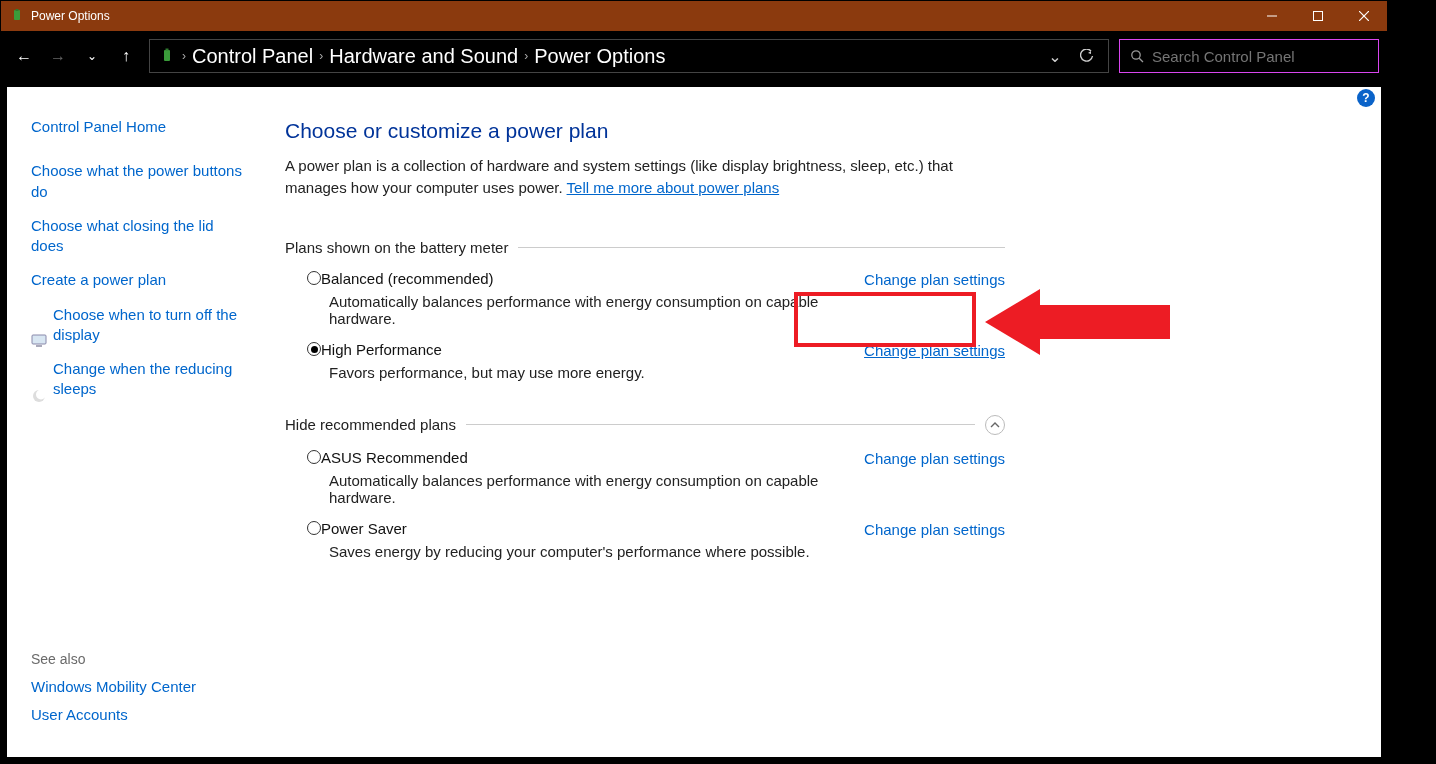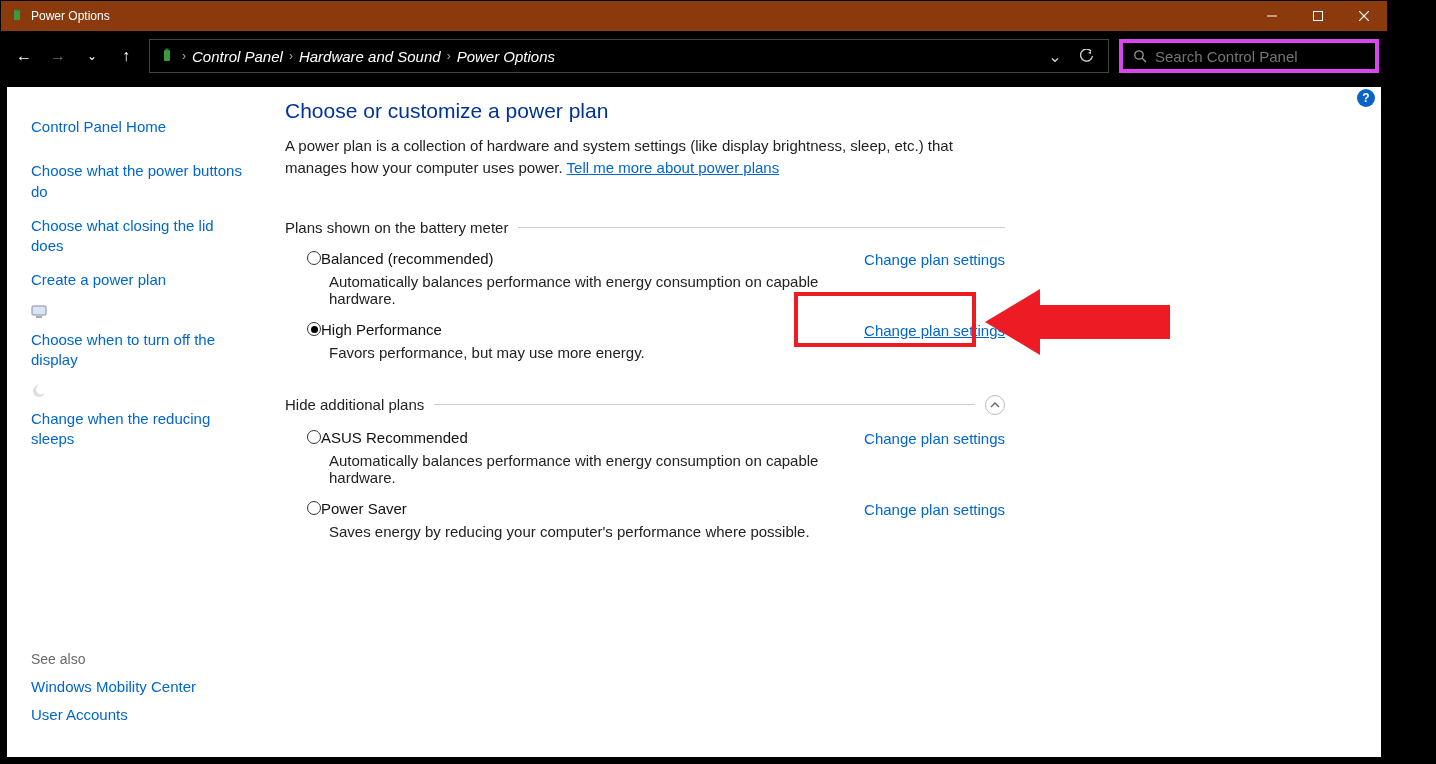--- a/index.html
+++ b/index.html
@@ -7,37 +7,37 @@
 .window { width: 1388px; height: 764px; display: flex; flex-direction: column; border: 1px solid #000; }
 .titlebar { height: 30px; background: #8B3A0E; display: flex; align-items: center; color: #fff; font-size: 12px; }
 .titlebar .app-icon { width: 16px; height: 16px; margin: 0 6px 0 8px; display:flex;align-items:center;justify-content:center;}
 .titlebar .title { flex: 0 0 auto; }
 .titlebar .spacer { flex: 1; }
 .titlebar .win-btn { width: 46px; height: 30px; display: flex; align-items: center; justify-content: center; color: #fff; }
 .navbar { height: 50px; background: #000; display: flex; align-items: center; padding: 0 8px; gap: 4px; }
 .nav-arrow { width: 30px; height: 30px; display:flex; align-items:center; justify-content:center; color:#fff; font-size:16px;}
 .nav-arrow.disabled { color:#666; }
 .addressbar { flex: 1; height: 34px; border: 1px solid #444; display:flex; align-items:center; padding: 0 8px; gap:6px; color:#fff; margin:0 6px 0 4px;}
-.addressbar .crumb { font-size: 15px; color:#fff; white-space:nowrap;font-style:italic;}
+.addressbar .crumb { font-size: 20px; color:#fff; white-space:nowrap;}
 .addressbar .sep { color:#aaa; font-size:12px;}
 .addressbar .bc-icon{ width:18px; height:18px; display:flex;align-items:center;justify-content:center;}
 .addressbar .ab-spacer { flex:1;}
 .addressbar .ab-btn { width:26px; height:26px; display:flex;align-items:center;justify-content:center;color:#ccc;}
-.searchbox { width: 260px; height:34px; border:4px solid #d946ef; display:flex; align-items:center; padding:0 10px; gap:8px; color:#999; font-size:15px;}
+.searchbox { width: 260px; height:34px; border:1px solid #d946ef; display:flex; align-items:center; padding:0 10px; gap:8px; color:#999; font-size:15px;}
 .searchbox input { background:transparent; border:none; outline:none; color:#fff; width:100%; font-size:15px;}
 .content-wrap { flex:1; position:relative; background:#000; padding:6px;}
 .content { position:absolute; inset:6px; background:#fff; display:flex; }
 .sidebar { width:248px; padding:26px 10px 18px 24px; display:flex; flex-direction:column; gap:6px;}
 .sidebar a { color:#0066cc; font-size:15px; text-decoration:none; line-height:1.35; display:block; padding:4px 0;}
-.sidebar .sb-item { display:flex; align-items:flex-start; gap:6px;flex-direction:column;}
+.sidebar .sb-item { display:flex; align-items:flex-end; gap:6px;}
 .sidebar .sb-icon { width:16px; height:16px; flex:0 0 16px; margin-top:3px;}
 .sidebar .sb-gap { height:4px;}
 .sidebar .see-also-block{ margin-top:auto; padding-bottom:10px;}
 .sidebar .see-also-block .see-also-label{ color:#6a6a6a; font-size:14px; padding:4px 0 6px 0;}
-.main { flex:1; padding: 12px 20px 20px 30px; position:relative;}
+.main { flex:1; padding: 32px 20px 20px 30px; position:relative;}
 .main h1 { color:#003399; font-weight:400; font-size:21px; margin-bottom:12px;}
 .main .intro { font-size:15px; color:#222; line-height:1.45; max-width:680px;}
 .main .intro a { color:#0066cc; text-decoration:underline;}
 .section-legend { font-size:15px; color:#222; margin-top:40px; display:flex; align-items:center; gap:10px; max-width:720px;}
 .section-legend .legend-line{ flex:1; height:1px; background:#ccc;}
 .section-legend .collapse-btn{ width:20px;height:20px;border:1px solid #bbb;border-radius:50%;display:flex;align-items:center;justify-content:center;color:#666;font-size:11px;}
 .plan-row{ display:flex; align-items:flex-start; margin-top:14px; max-width:720px; padding-left:22px;}
 .plan-left{ flex:1;}
 .plan-head{ display:flex; align-items:center; gap:0;}
 .radio{ width:14px;height:14px;border:1.5px solid #333;border-radius:50%;display:flex;align-items:center;justify-content:center;flex:0 0 14px;}
@@ -185,21 +185,21 @@
           <div class="plan-head">
             <span class="radio selected"></span>
             <span class="plan-name">High Performance</span>
           </div>
           <div class="plan-desc">Favors performance, but may use more energy.</div>
         </div>
         <a href="#" class="change-link underlined">Change plan settings</a>
       </div>
 
       <div class="section-legend" style="margin-top:34px;">
-        <span>Hide additional plans</span>
+        <span>Hide recommended plans</span>
         <span class="legend-line"></span>
         <span class="collapse-btn">
           <svg width="10" height="10" viewBox="0 0 10 10">
                 <path d="M1 7 L5 3 L9 7" fill="none" stroke="#666" stroke-width="1.4"></path>
               </svg>
         </span>
       </div>
 
       <div class="plan-row">
         <div class="plan-left">

